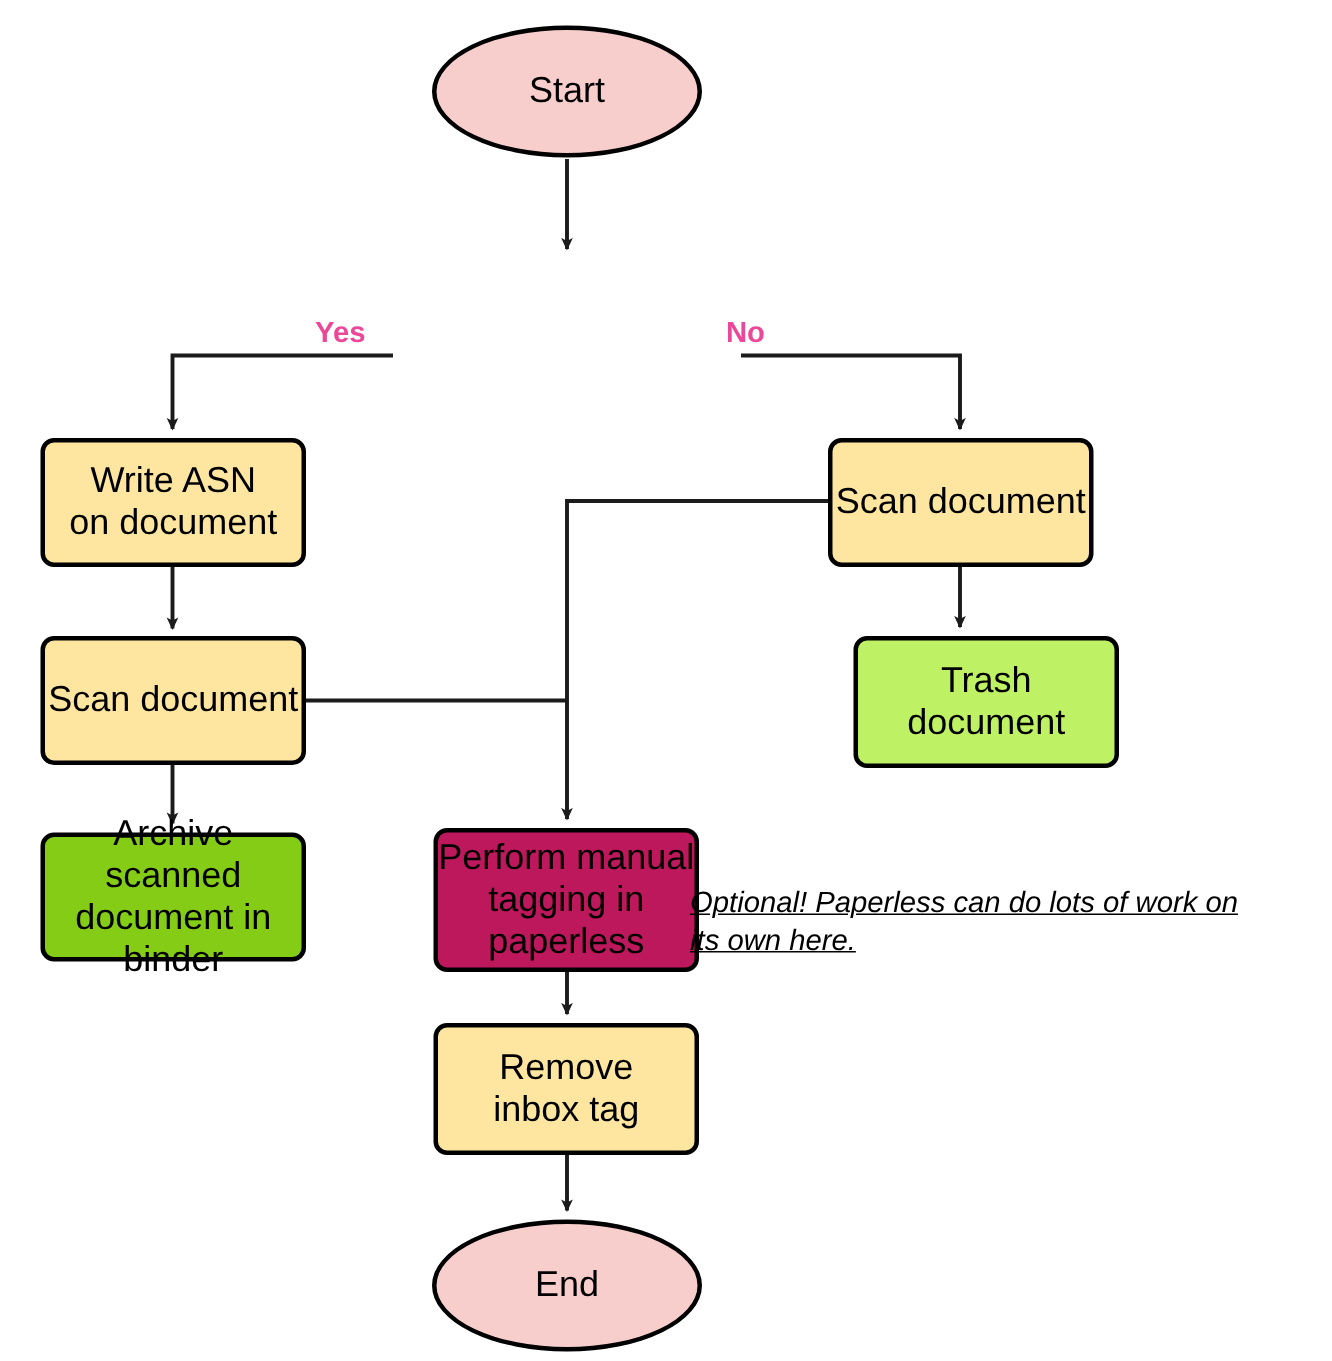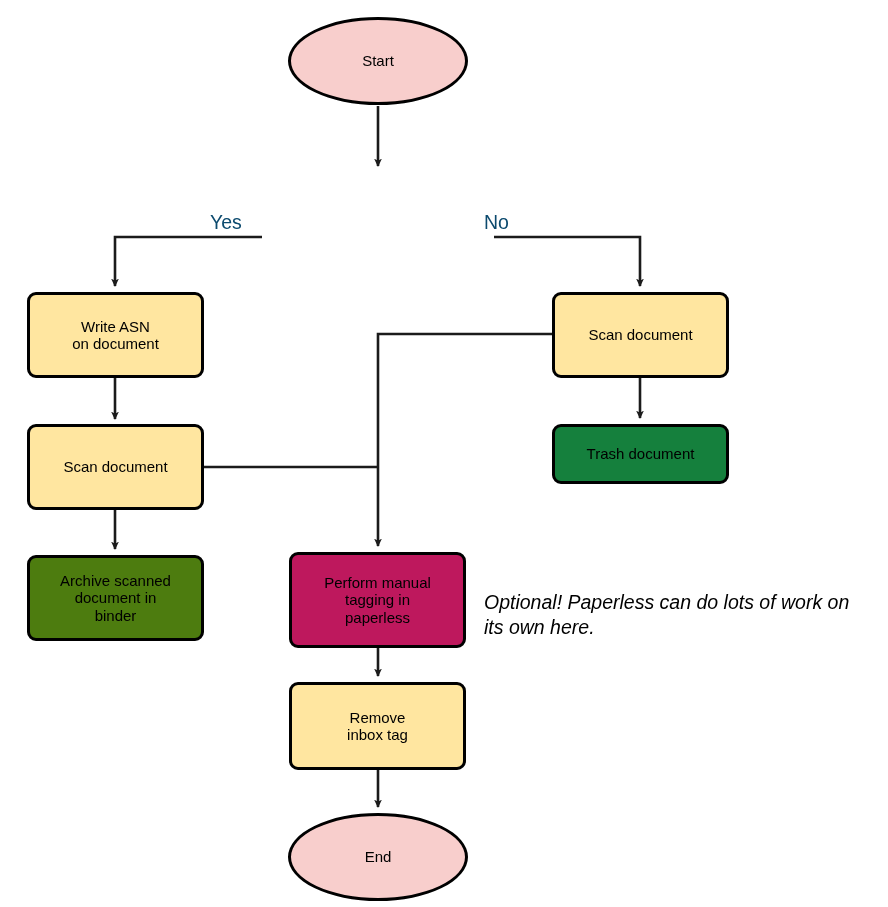--- a/index.html
+++ b/index.html
@@ -28,21 +28,21 @@
     pointer-events: none;
   }
   .node {
     position: absolute;
     box-sizing: border-box;
     display: flex;
     align-items: center;
     justify-content: center;
     text-align: center;
     line-height: 1.16;
-    font-size: 15px;
+    font-size: 24px;
     color: #000000;
     white-space: pre-line;
   }
   .node.terminator {
     border: 3px solid #000000;
     border-radius: 50%;
   }
   .node.process {
     border: 3.2px solid #000000;
     border-radius: 9px;
@@ -58,22 +58,23 @@
     width: 100%;
     height: 100%;
   }
   .decision-label {
     position: relative;
     z-index: 2;
   }
   .edge-label {
     position: absolute;
     font-size: 19.5px;
-    color: #0c4a6e;
+    color: #ec4899;
     white-space: nowrap;
+    font-weight: bold;
   }
   .annotation {
     position: absolute;
     font-size: 19.5px;
     font-style: italic;
     line-height: 1.28;
     color: #000000;
     white-space: pre-line;
   }
 </style>
@@ -126,45 +127,45 @@
 
   <div class="node process" style="left:27px; top:292px; width:177px; height:86px; background:#ffe6a0;justify-content:center;">
     <span>Write ASN
 on document</span>
   </div>
 
   <div class="node process" style="left:27px; top:424px; width:177px; height:86px; background:#ffe6a0;">
     <span>Scan document</span>
   </div>
 
-  <div class="node process" style="left:27px; top:555px; width:177px; height:86px; background:#4d7c0f;">
+  <div class="node process" style="left:27px; top:555px; width:177px; height:86px; background:#84cc16;">
     <span>Archive scanned
 document in
 binder</span>
   </div>
 
   <div class="node process" style="left:552px; top:292px; width:177px; height:86px; background:#ffe6a0;">
     <span>Scan document</span>
   </div>
 
-  <div class="node process" style="left:552px; top:424px; width:177px; height:60px; background:#15803d;">
+  <div class="node process" style="left:569px; top:424px; width:177px; height:88px; background:#bef264;">
     <span>Trash document</span>
   </div>
 
   <div class="node process" style="left:289px; top:552px; width:177px; height:96px; background:#be185d;">
     <span>Perform manual
 tagging in
 paperless</span>
   </div>
 
   <div class="node terminator" style="left:288px; top:813px; width:180px; height:88px; background:#f8cecc;">
     <span>End</span>
   </div>
 
   <div class="node process" style="left:289px; top:682px; width:177px; height:88px; background:#ffe6a0;">
     <span>Remove
 inbox tag</span>
   </div>
 
-  <div class="annotation" style="left:484px; top:590px; width:404px;">Optional! Paperless can do lots of work on
+  <div class="annotation" style="left:460px; top:590px; width:404px;text-decoration:underline;">Optional! Paperless can do lots of work on
 its own here.</div>
 
 </div>
 
 </body></html>

